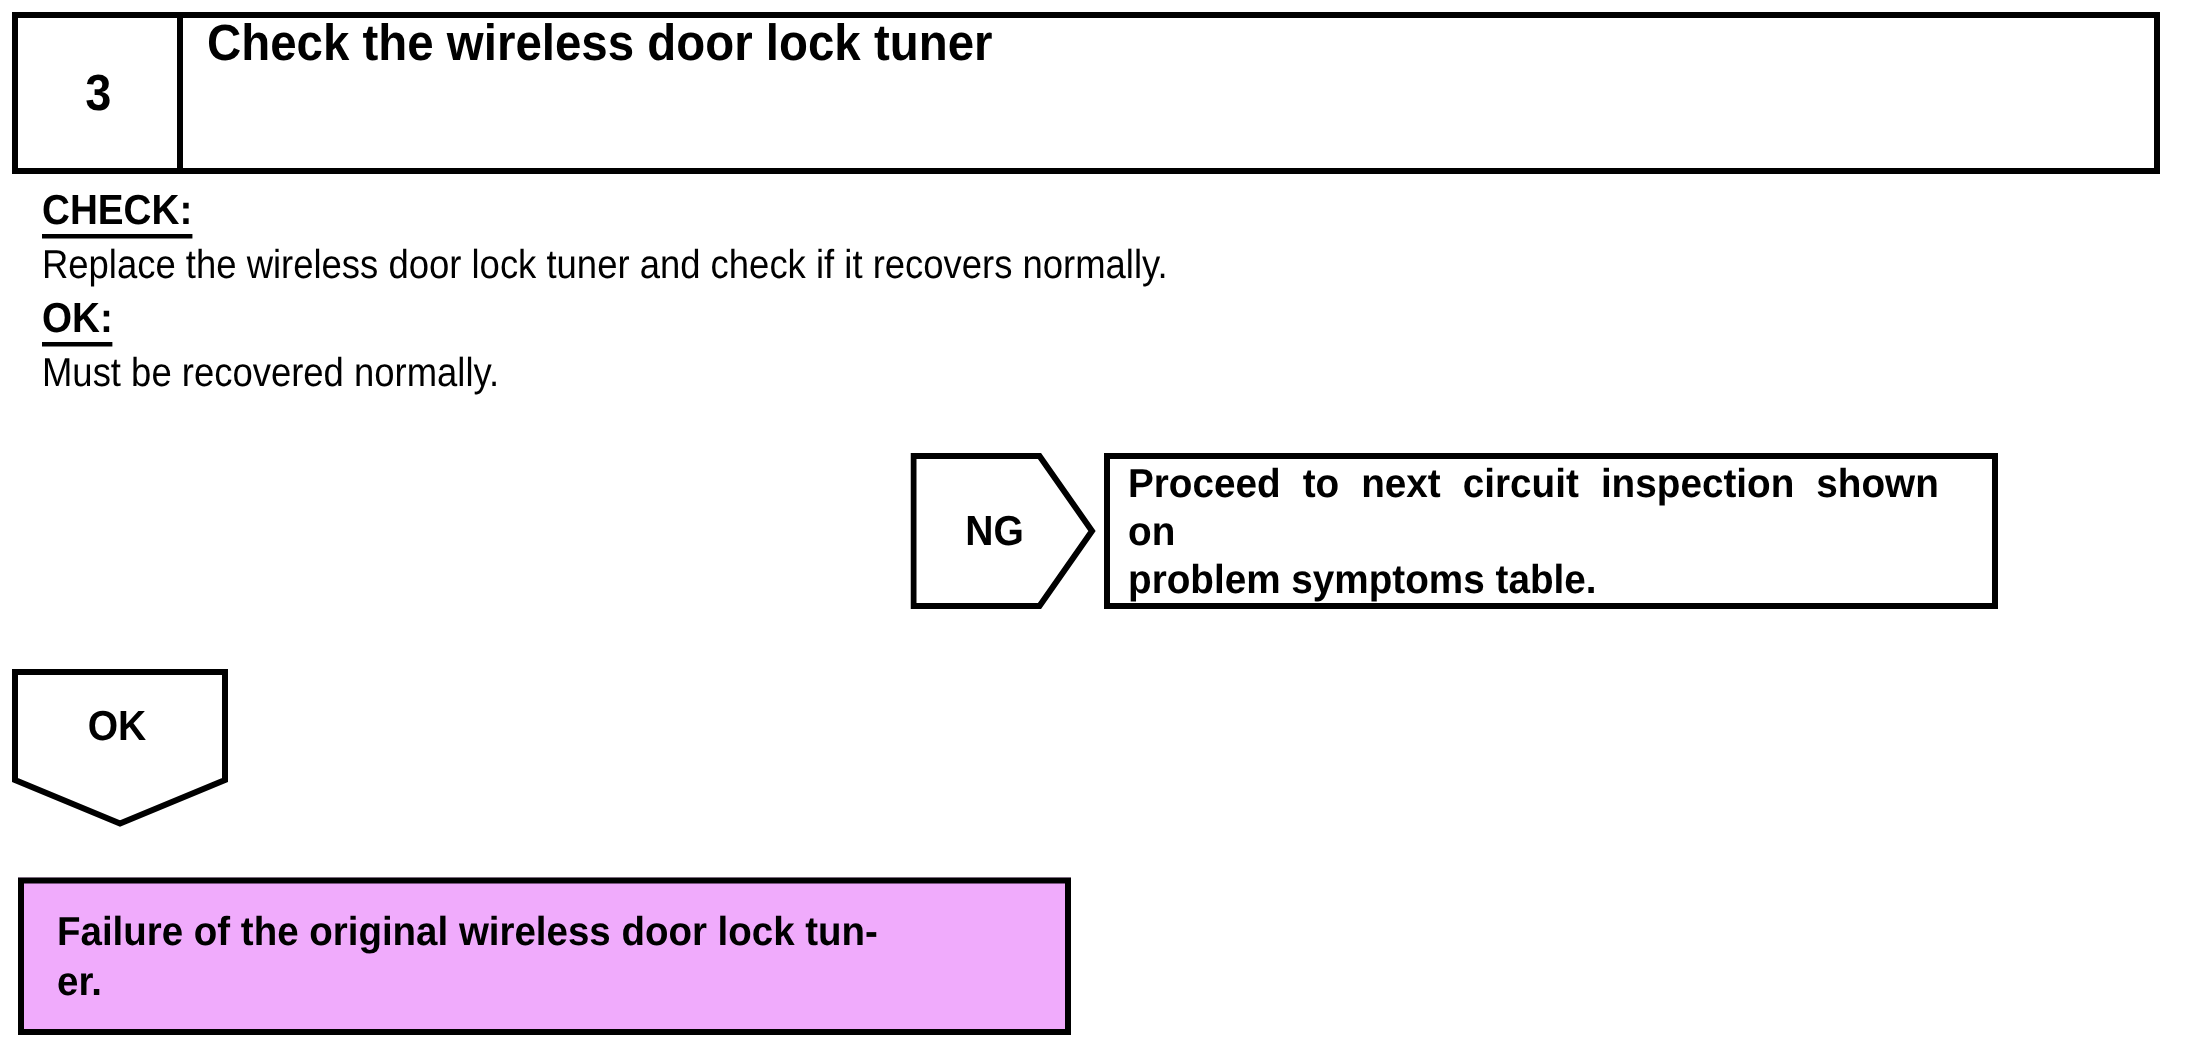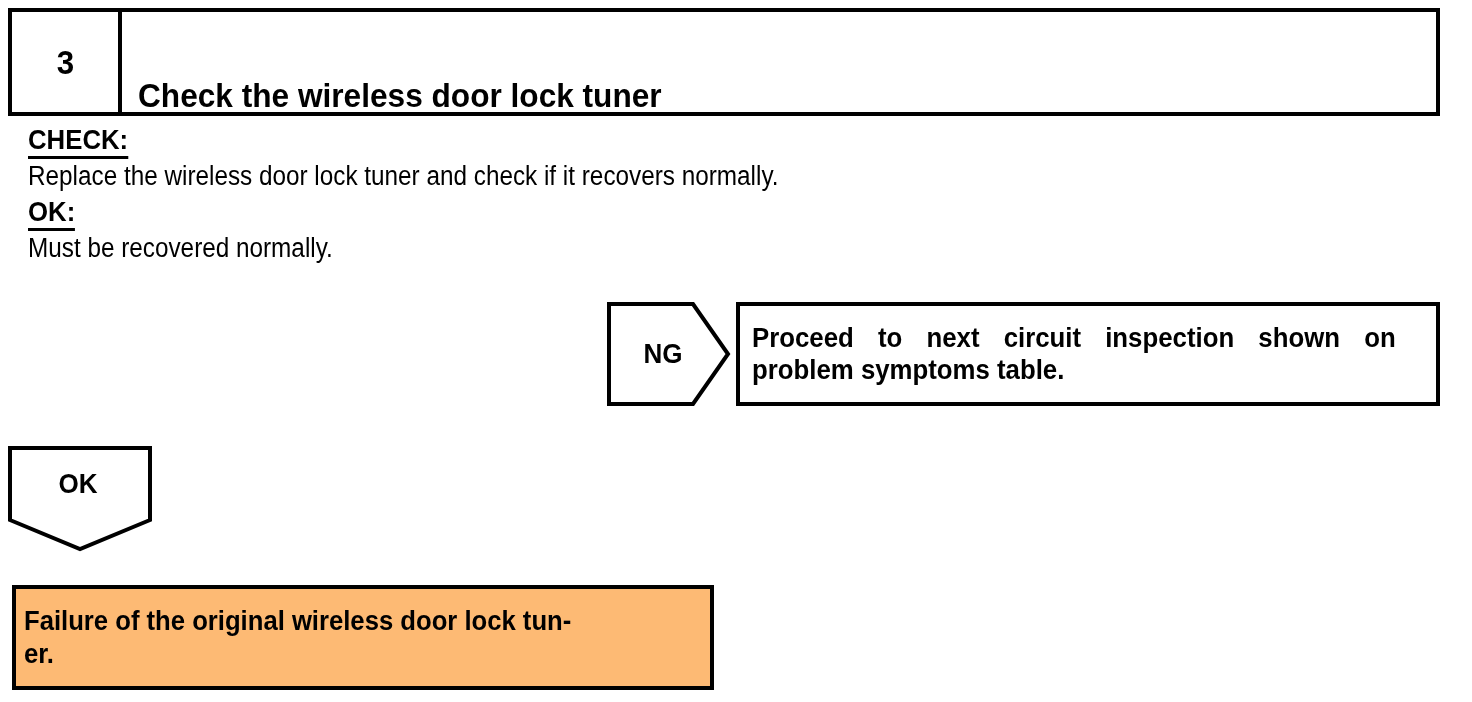--- a/index.html
+++ b/index.html
@@ -42,21 +42,21 @@
   .step-number {
     font-size: 34px;
     font-weight: bold;
     letter-spacing: 0px;
     transform: scaleX(0.92);
     line-height: 1;
   }
   .step-title-cell {
     flex: 1;
     display: flex;
-    align-items: flex-end;
+    align-items: flex-start;
     padding-left: 16px;
     box-sizing: border-box;
   }
   .step-title {
     font-size: 34px;
     font-weight: bold;
     line-height: 1;
     transform: scaleX(0.93);
     transform-origin: left center;
     white-space: nowrap;
@@ -119,21 +119,21 @@
     font-size: 28px;
     font-weight: bold;
     transform: scaleX(0.93);
     pointer-events: none;
   }
 
   .ng-box {
     position: absolute;
     left: 736px;
     top: 302px;
-    width: 704px;   
+    width: 596px;   
     height: 104px;  
     box-sizing: border-box;
     border: 4px solid #000;
     background: #fff;
     display: flex;
     align-items: center;
     padding: 0 10px 0 12px;
   }
   .ng-box-text {
     font-size: 27px;
@@ -177,24 +177,24 @@
 
   
   .result-box {
     position: absolute;
     left: 12px;
     top: 585px;
     width: 702px;   
     height: 105px;  
     box-sizing: border-box;
     border: 4px solid #000;
-    background: #fdba74;
-    display: flex;
-    align-items: center;
-    padding-left: 8px;
+    background: #f0abfc;
+    display: flex;
+    align-items: center;
+    padding-left: 22px;
     padding-right: 4px;
   }
   .result-text {
     font-size: 27px;
     font-weight: bold;
     line-height: 1.20;
     transform: scaleX(0.95);
     transform-origin: left center;
     white-space: pre-line;
   }

